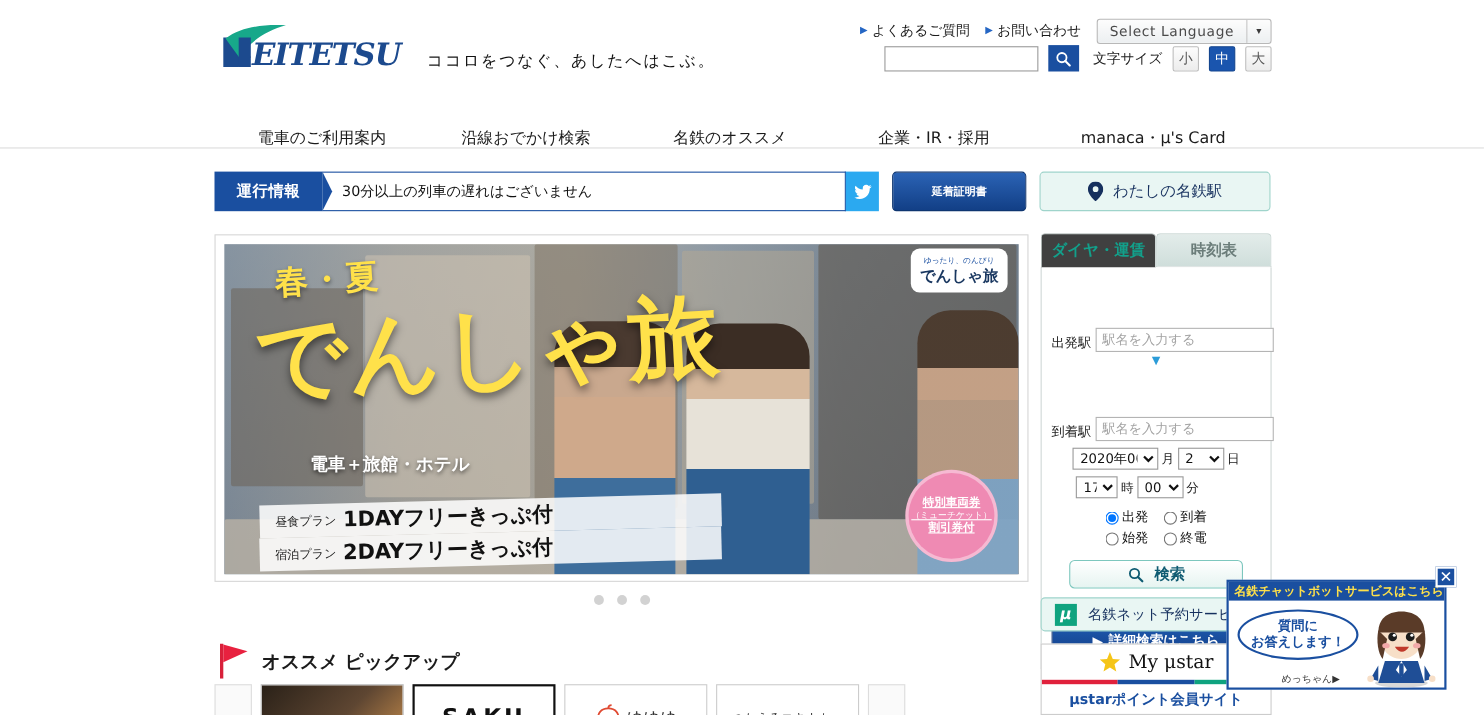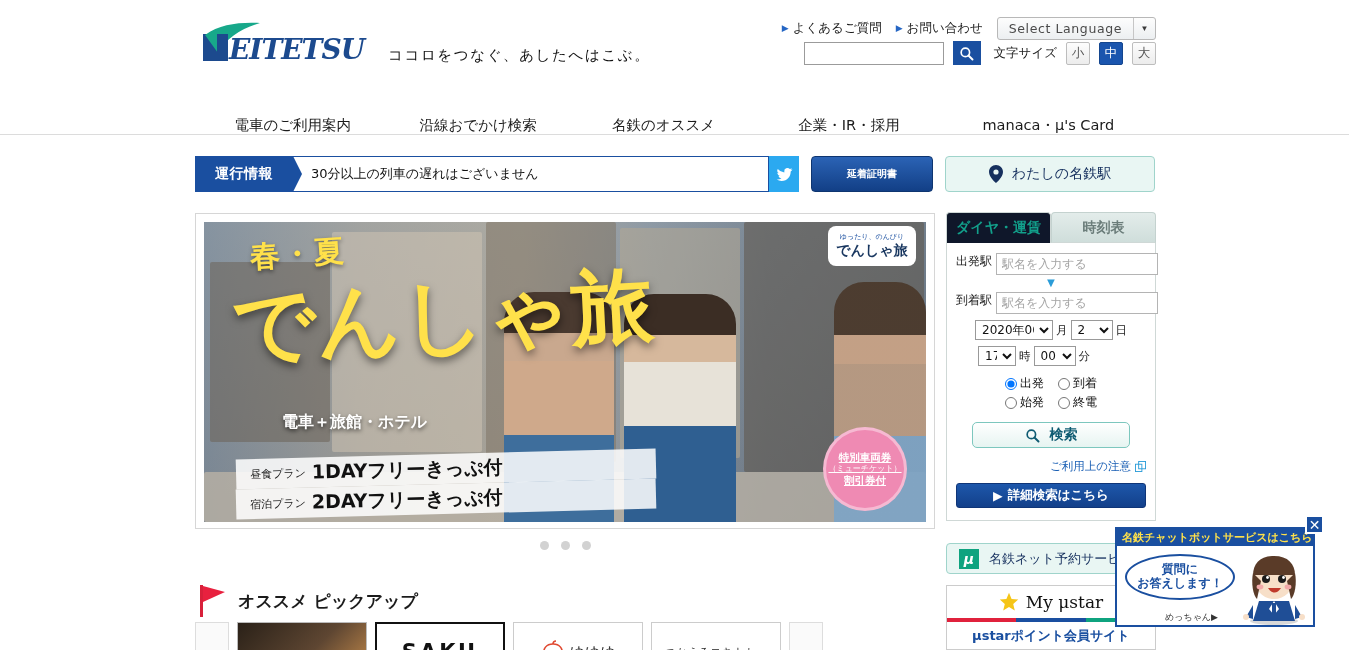--- a/index.html
+++ b/index.html
@@ -273,34 +273,34 @@
     position:absolute; left: 946px; top: 212px;
     width: 210px;
   }
   .rp-tabs { display:flex; height: 31px; }
   .rp-tab {
     flex:1; display:flex; align-items:center; justify-content:center;
     font-size: 14px; font-weight:bold; cursor:pointer;
     font-family:"DejaVu Sans", sans-serif;
   }
   .rp-tab.active {
-    background:#0f172a; color:#12a08b;
+    background:#404040; color:#12a08b;
     border:1px solid #cfd8d6; border-bottom:none;
     border-radius: 4px 4px 0 0;
   }
   .rp-tab.inactive {
     background: linear-gradient(#e3ecea,#cfdedb); color:#6b7d7a;
     border:1px solid #c4d2cf; border-bottom:1px solid #cfd8d6;
     border-radius: 4px 4px 0 0;
   }
   .rp-body {
     border:1px solid #cfd8d6; border-top:none; background:#fff;
     padding: 10px 9px 12px 9px;
   }
-  .fld-row { display:flex; align-items:flex-start; gap:4px; margin-bottom: 2px; }
+  .fld-row { display:flex; align-items:flex-end; gap:4px; margin-bottom: 2px; margin-top: 45px; }
   .fld-label { font-size: 12px; color:#222; white-space:nowrap; font-family:"DejaVu Sans", sans-serif; }
   .fld-input {
     flex:1; height: 22px; border:1px solid #b4b4b4; padding: 0 5px;
     font-size: 12px; outline:none; font-family:"DejaVu Sans", sans-serif;
   }
   .fld-input::placeholder { color:#a3a3a3; }
   .swap-tri { text-align:center; color:#2b9cd8; font-size: 13px; line-height: 12px; margin: 1px 0 3px 0; }
 
   .dt-row { display:flex; align-items:center; justify-content:center; gap: 3px; margin-top: 6px; }
   .sel {

